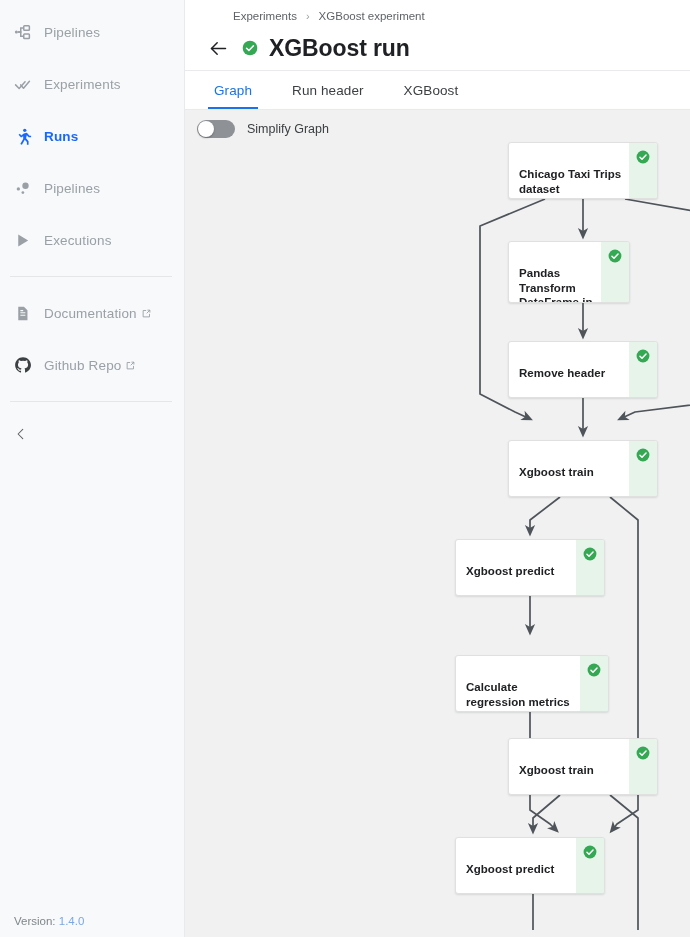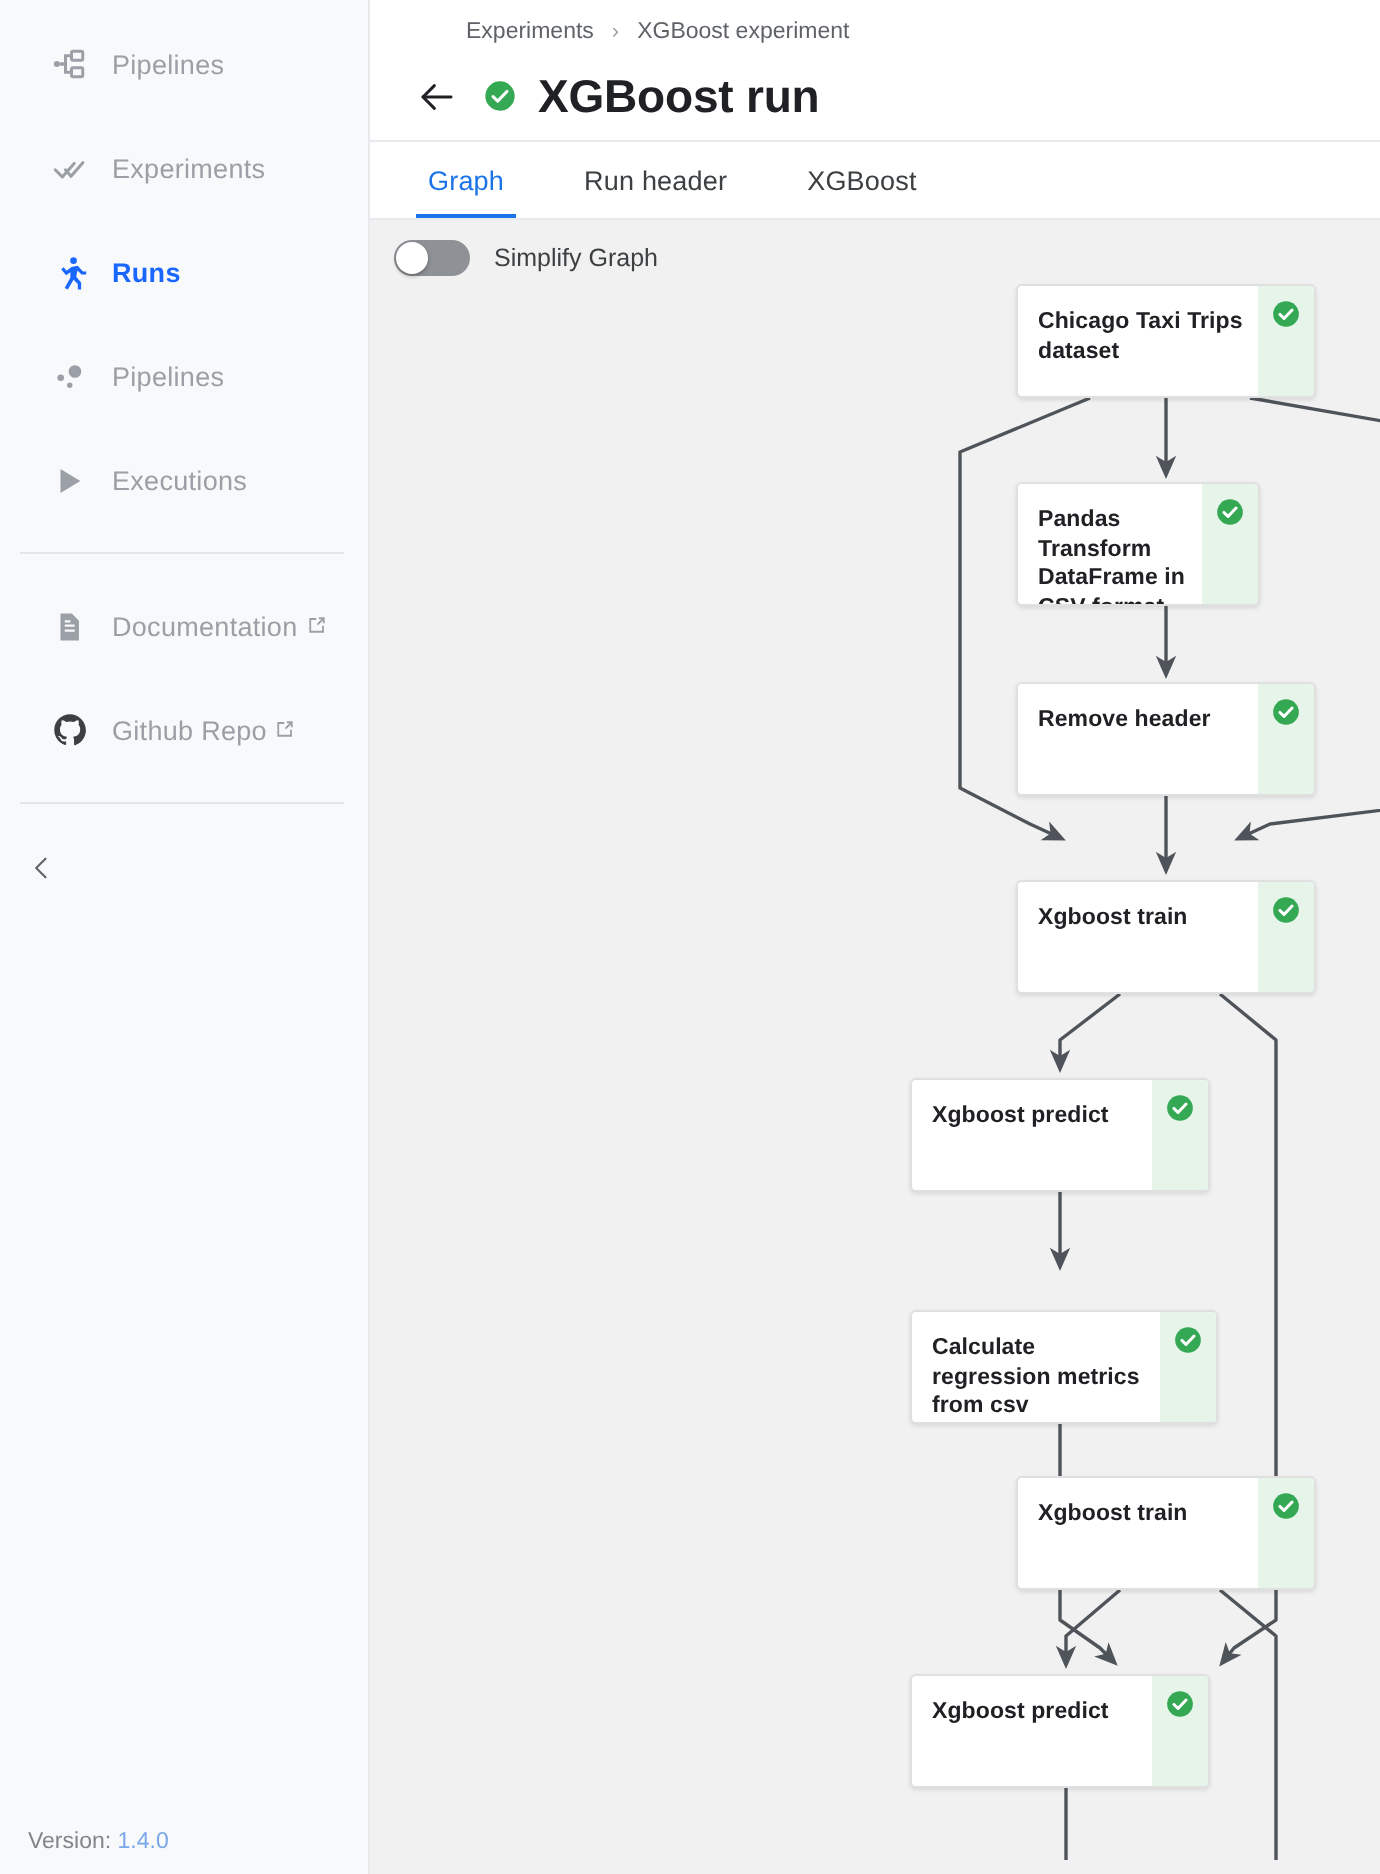--- a/index.html
+++ b/index.html
@@ -25,21 +25,21 @@
     background: #f8f9fa;
     border-right: 1px solid #e8eaed;
     position: relative;
     flex: 0 0 185px;
   }
   .nav-list { padding-top: 6px; }
   .nav-item {
     display: flex;
     align-items: center;
     height: 52px;
-    padding-left: 26px;
+    padding-left: 14px;
     cursor: pointer;
     text-decoration: none;
   }
   .nav-icon {
     width: 30px; height: 24px;
     display: flex; align-items: center; justify-content: flex-start;
     flex: 0 0 30px;
     color: #9aa0a6;
   }
   .nav-label {
@@ -206,21 +206,21 @@
     background: #ffffff;
     border: 1px solid #e0e0e0;
     border-radius: 3px;
     box-shadow: 0 1px 2px rgba(60,64,67,.14);
     display: flex;
     overflow: hidden;
     cursor: pointer;
   }
   .node-body {
     flex: 1 1 auto;
-    padding: 11px 0 0 10px;
+    padding: 24px 0 0 10px;
     display: block;
   }
   .node-label {
     font-size: 11.5px;
     line-height: 14.5px;
     color: #202124;
     font-weight: 600;
     letter-spacing: 0.05px;
     word-wrap: break-word;
     padding-right: 4px;

